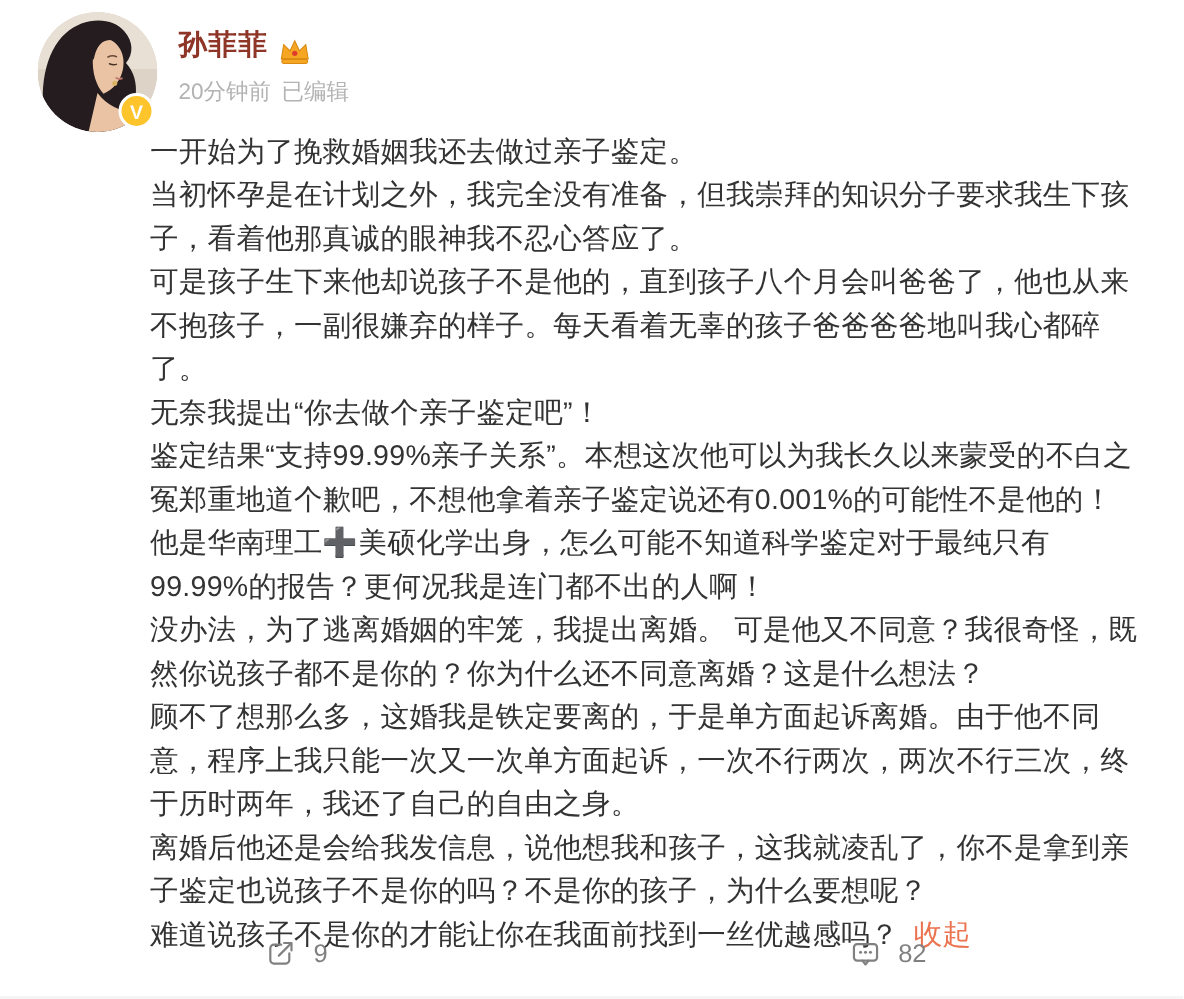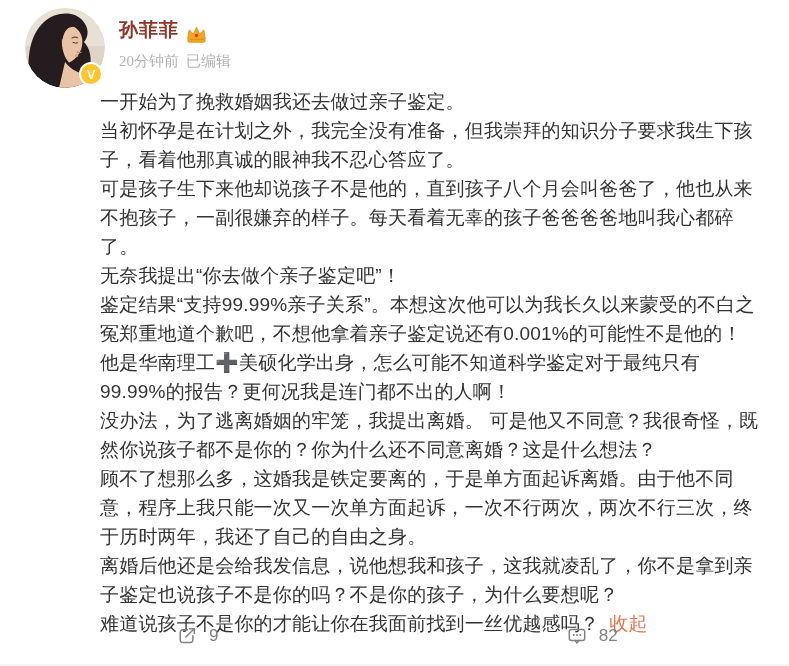--- a/index.html
+++ b/index.html
@@ -29,21 +29,21 @@
   }
   .author-block { margin-left:14px; padding-top:9px; }
   .author-row { display:flex; align-items:flex-end; gap:7px; }
   .author-name {
     color:#8f3528; font-size:19px; font-weight:700; cursor:pointer;
     letter-spacing:1px;
   }
   .crown { width:21px; height:18px; display:inline-block; }
   .meta-row {
     margin-top:9px; color:#b3b3b3; font-size:15px;
-    display:flex; gap:7px; align-items:center;font-family:Liberation Serif, serif;
+    display:flex; gap:7px; align-items:center;
   }
   .meta-row .lnk { cursor:pointer; }
   
   .body {
     position:absolute; left:100px; top:87px; width:660px;
     font-size:19px; line-height:29px; color:#333333;
     letter-spacing:0.2px;
   }
   .body .text { white-space:pre-line;text-align:right; }
   .collapse {

